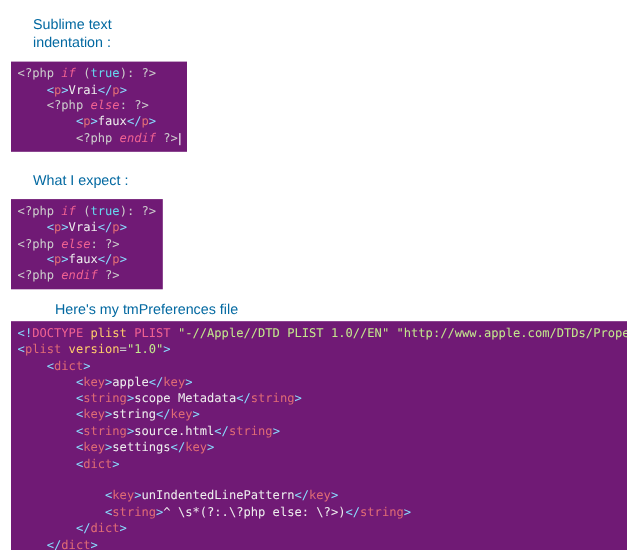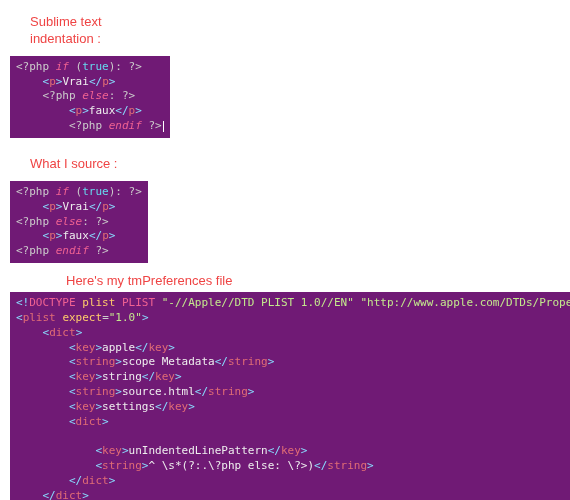--- a/index.html
+++ b/index.html
@@ -5,21 +5,21 @@
   body {
     margin: 0;
     padding: 10px;
     font-family: Arial, sans-serif;
     background: #fff;
     width: 570px;
     box-sizing: border-box;
   }
   .heading {
     font-size: 13px;
-    color: #ef4444;
+    color: #0369a1;
     margin: 4px 0 2px 20px;
     line-height: 1.3;
   }
   .code-block {
     background: #701a75;
     font-family: "Menlo", "Consolas", monospace;
     font-size: 11px;
     line-height: 1.35;
     color: #eee;
     padding: 4px 6px;
@@ -66,41 +66,41 @@
 <div class="code-block"><span class="tk-punc">&lt;?php </span><span class="tk-kw">if</span><span class="tk-punc"> (</span><span class="tk-fn">true</span><span class="tk-punc">): ?&gt;</span>
 <span>    </span><span class="tk-br">&lt;</span><span class="tk-tag">p</span><span class="tk-br">&gt;</span><span class="tk-text">Vrai</span><span class="tk-br">&lt;/</span><span class="tk-tag">p</span><span class="tk-br">&gt;</span>
 <span>    </span><span class="tk-punc">&lt;?php </span><span class="tk-kw">else</span><span class="tk-punc">: ?&gt;</span>
 <span>        </span><span class="tk-br">&lt;</span><span class="tk-tag">p</span><span class="tk-br">&gt;</span><span class="tk-text">faux</span><span class="tk-br">&lt;/</span><span class="tk-tag">p</span><span class="tk-br">&gt;</span>
 <span>        </span><span class="tk-punc">&lt;?php </span><span class="tk-kw">endif</span><span class="tk-punc"> ?&gt;</span><span class="cursor"></span></div>
 
 <div class="spacer"></div>
 
 
 <div class="heading">
-  <span>What I source :</span>
+  <span>What I expect :</span>
 </div>
 <div class="spacer-sm"></div>
 
 
 <div class="code-block"><span class="tk-punc">&lt;?php </span><span class="tk-kw">if</span><span class="tk-punc"> (</span><span class="tk-fn">true</span><span class="tk-punc">): ?&gt;</span>
 <span>    </span><span class="tk-br">&lt;</span><span class="tk-tag">p</span><span class="tk-br">&gt;</span><span class="tk-text">Vrai</span><span class="tk-br">&lt;/</span><span class="tk-tag">p</span><span class="tk-br">&gt;</span>
 <span class="tk-punc">&lt;?php </span><span class="tk-kw">else</span><span class="tk-punc">: ?&gt;</span>
 <span>    </span><span class="tk-br">&lt;</span><span class="tk-tag">p</span><span class="tk-br">&gt;</span><span class="tk-text">faux</span><span class="tk-br">&lt;/</span><span class="tk-tag">p</span><span class="tk-br">&gt;</span>
 <span class="tk-punc">&lt;?php </span><span class="tk-kw">endif</span><span class="tk-punc"> ?&gt;</span></div>
 
 <div class="spacer-sm"></div>
 
 
-<div class="heading" style="margin-left:56px;">
+<div class="heading" style="margin-left:40px;">
   <span>Here's my tmPreferences file</span>
 </div>
 
 
 <div class="code-block code-block-wide"><span class="tk-br">&lt;!</span><span class="tk-kw-ni">DOCTYPE</span><span> </span><span class="tk-attr">plist</span><span> </span><span class="tk-kw-ni">PLIST</span><span> </span><span class="tk-str">"-//Apple//DTD PLIST 1.0//EN"</span><span> </span><span class="tk-str">"http://www.apple.com/DTDs/PropertyList-1.0.dtd"</span>
-<span class="tk-br">&lt;</span><span class="tk-tag">plist</span><span> </span><span class="tk-attr">expect</span><span class="tk-punc">=</span><span class="tk-str">"1.0"</span><span class="tk-br">&gt;</span>
+<span class="tk-br">&lt;</span><span class="tk-tag">plist</span><span> </span><span class="tk-attr">version</span><span class="tk-punc">=</span><span class="tk-str">"1.0"</span><span class="tk-br">&gt;</span>
 <span>    </span><span class="tk-br">&lt;</span><span class="tk-tag">dict</span><span class="tk-br">&gt;</span>
 <span>        </span><span class="tk-br">&lt;</span><span class="tk-tag">key</span><span class="tk-br">&gt;</span><span class="tk-text">apple</span><span class="tk-br">&lt;/</span><span class="tk-tag">key</span><span class="tk-br">&gt;</span>
 <span>        </span><span class="tk-br">&lt;</span><span class="tk-tag">string</span><span class="tk-br">&gt;</span><span class="tk-text">scope Metadata</span><span class="tk-br">&lt;/</span><span class="tk-tag">string</span><span class="tk-br">&gt;</span>
 <span>        </span><span class="tk-br">&lt;</span><span class="tk-tag">key</span><span class="tk-br">&gt;</span><span class="tk-text">string</span><span class="tk-br">&lt;/</span><span class="tk-tag">key</span><span class="tk-br">&gt;</span>
 <span>        </span><span class="tk-br">&lt;</span><span class="tk-tag">string</span><span class="tk-br">&gt;</span><span class="tk-text">source.html</span><span class="tk-br">&lt;/</span><span class="tk-tag">string</span><span class="tk-br">&gt;</span>
 <span>        </span><span class="tk-br">&lt;</span><span class="tk-tag">key</span><span class="tk-br">&gt;</span><span class="tk-text">settings</span><span class="tk-br">&lt;/</span><span class="tk-tag">key</span><span class="tk-br">&gt;</span>
 <span>        </span><span class="tk-br">&lt;</span><span class="tk-tag">dict</span><span class="tk-br">&gt;</span>
 <span></span>
 <span>            </span><span class="tk-br">&lt;</span><span class="tk-tag">key</span><span class="tk-br">&gt;</span><span class="tk-text">unIndentedLinePattern</span><span class="tk-br">&lt;/</span><span class="tk-tag">key</span><span class="tk-br">&gt;</span>
 <span>            </span><span class="tk-br">&lt;</span><span class="tk-tag">string</span><span class="tk-br">&gt;</span><span class="tk-text">^ \s*(?:.\?php else: \?&gt;)</span><span class="tk-br">&lt;/</span><span class="tk-tag">string</span><span class="tk-br">&gt;</span>

